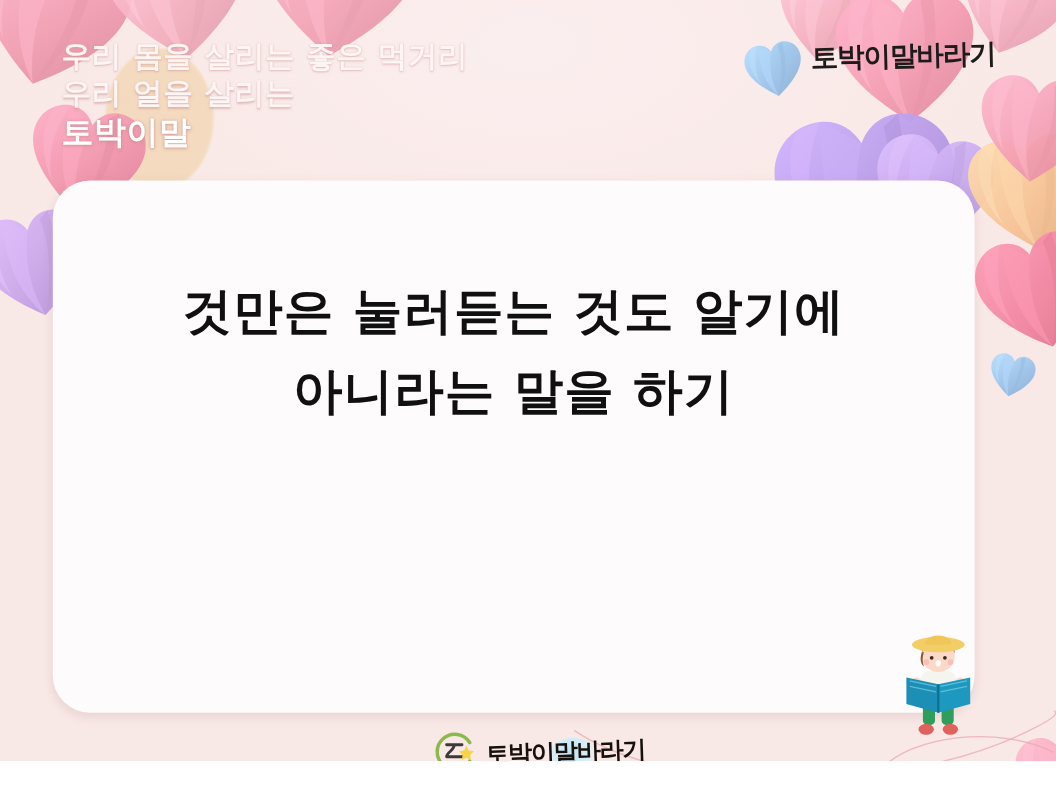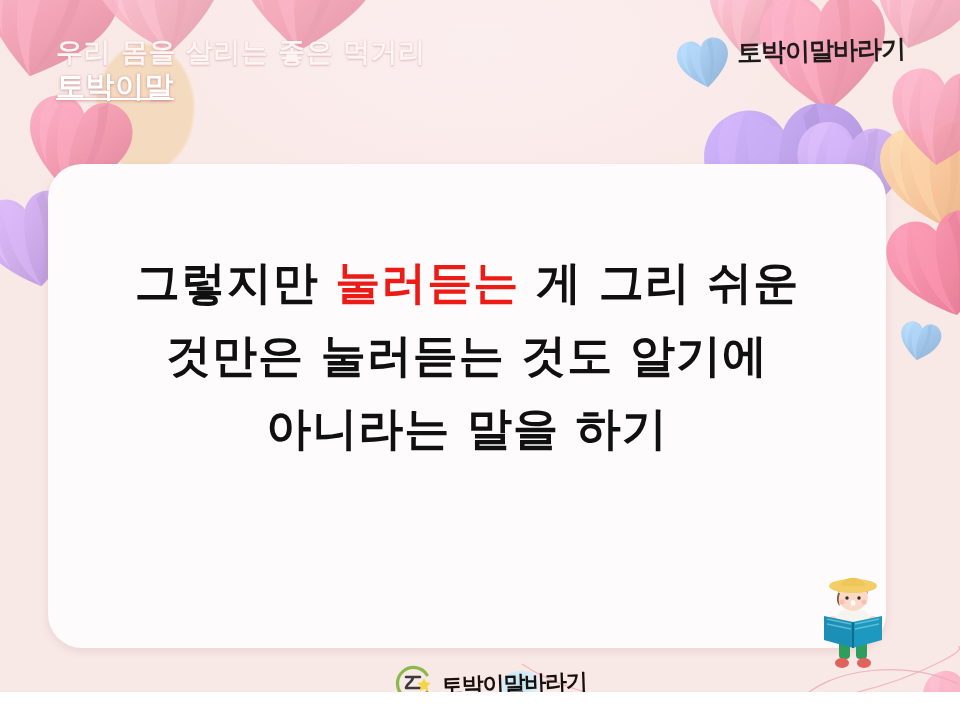--- a/index.html
+++ b/index.html
@@ -57,21 +57,20 @@
       0 1px 2px rgba(205,150,150,0.55),
       0 0 1px rgba(200,140,140,0.45);
     white-space: nowrap;
   }
   .header-text .hline.big {
     font-size: 29px;
     color: #ffffff;
     text-shadow:
       0 1px 3px rgba(200,140,140,0.7),
       0 0 2px rgba(195,135,135,0.5);
-    text-decoration: underline;
   }
 
   
   .brand-top {
     position: absolute;
     right: 55px;
     top: 34px;
     z-index: 7;
     font-size: 25px;
     font-weight: 700;
@@ -410,28 +409,28 @@
           <path d="M50 92 C 18 70, 4 50, 4 33 C 4 16, 17 6, 30 6 C 39 6, 46 11, 50 19 C 54 11, 61 6, 70 6 C 83 6, 96 16, 96 33 C 96 50, 82 70, 50 92 Z" fill="url(#hg15)"></path>
           <path d="M50 19 C 44 38, 40 62, 50 92 C 34 72, 26 48, 30 6 Z" fill="#ffb7ca" opacity="0.55"></path>
           <path d="M70 6 C 74 40, 66 70, 50 92 C 62 62, 66 34, 62 12 Z" fill="#e495a8" opacity="0.45"></path>
           <path d="M30 6 C 22 22, 16 46, 26 70 C 12 50, 8 24, 18 9 Z" fill="#ffc1d4" opacity="0.5"></path>
         </svg>
       </div>
     </div>
 
   <div class="header-text">
     <div class="hline">우리 몸을 살리는 좋은 먹거리</div>
+    <div class="hline">우리 얼을 살리는</div>
     <div class="hline big">토박이말</div>
   </div>
 
   <div class="brand-top">토박이말바라기</div>
 
   <div class="card">
     <div class="card-body" id="card-body">
-        <div class="qline"><span>그렇지만 </span><span class="hl" style="color: rgb(236, 27, 22);">눌러듣는</span><span> 게 그리 쉬운</span></div>
         <div class="qline"><span>것만은 눌러듣는 것도 알기에</span></div>
         <div class="qline"><span>아니라는 말을 하기</span></div>
       </div>
   </div>
 
   <svg class="swirl" style="left:520px;top:646px;width:440px;height:74px;" viewBox="0 0 440 74">
     <path d="M2 18 C 90 78, 300 78, 420 16 C 440 6, 442 2, 438 0" fill="none" stroke="#eeafb8" stroke-width="1.2" opacity="0.85"></path>
   </svg>
   <svg class="swirl" style="left:790px;top:636px;width:172px;height:72px;" viewBox="0 0 172 72">
     <path d="M8 66 C 40 30, 120 24, 168 48" fill="none" stroke="#eda9b4" stroke-width="1.2" opacity="0.8"></path>

